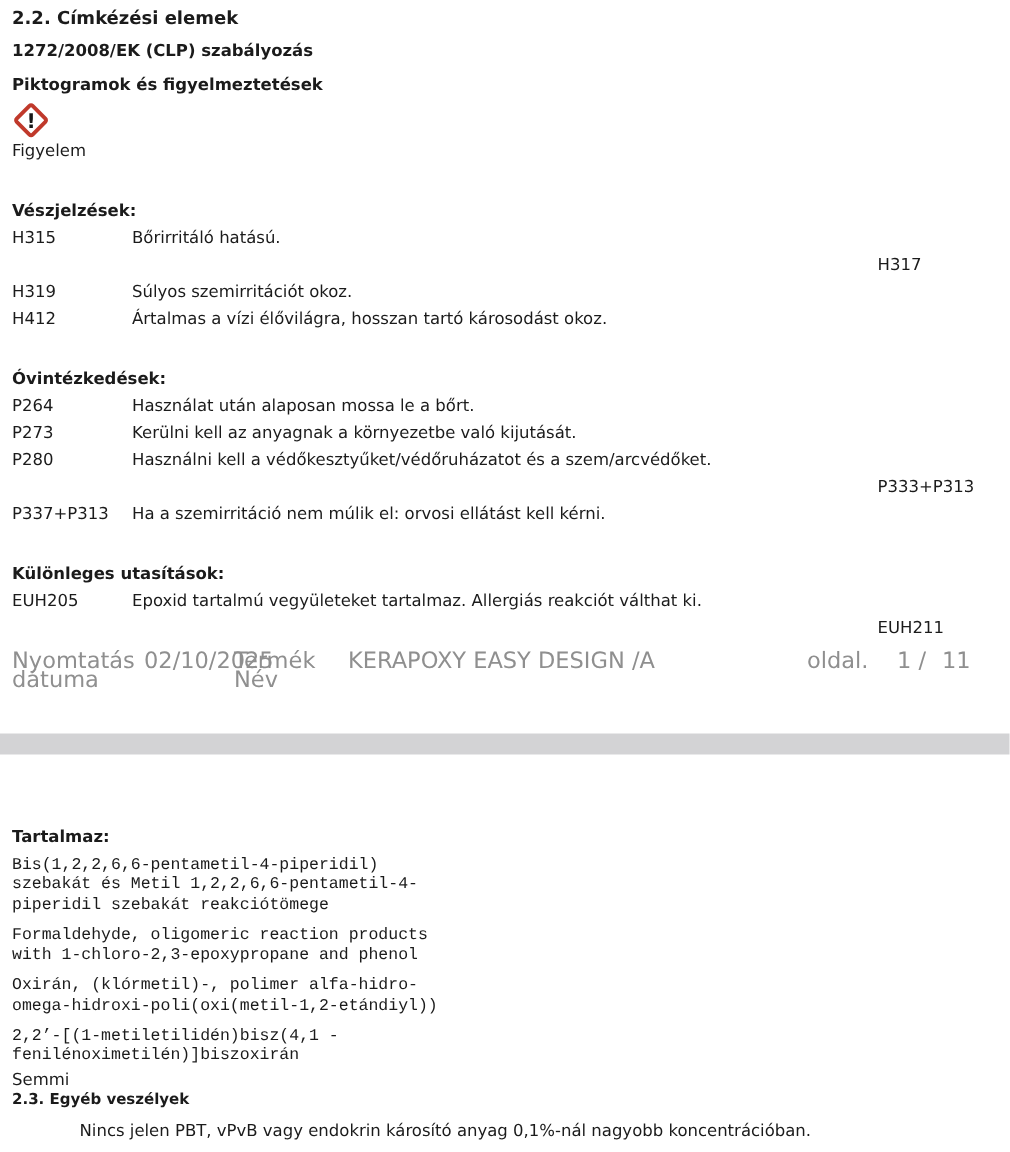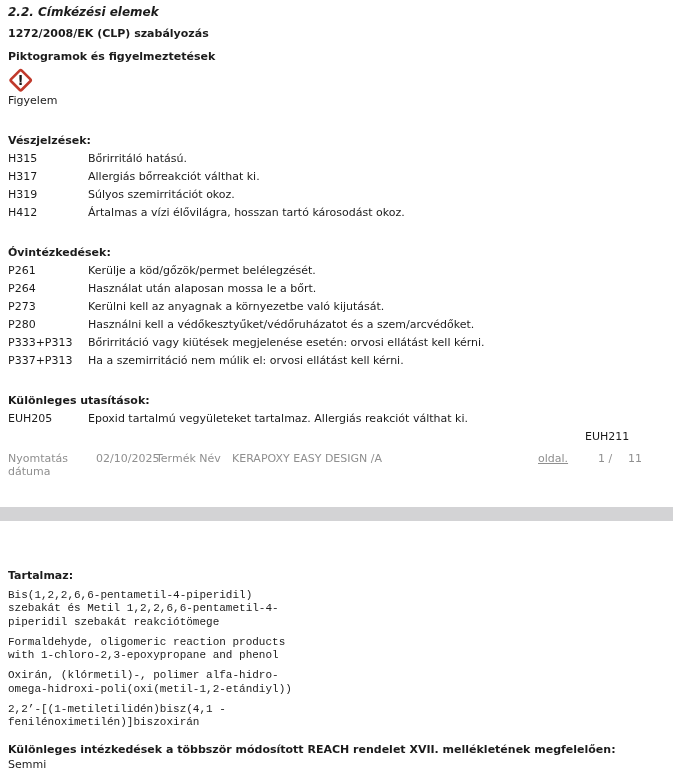--- a/index.html
+++ b/index.html
@@ -9,41 +9,41 @@
     height: 768px;
     overflow: hidden;
     font-family: "DejaVu Sans", "Liberation Sans", sans-serif;
     font-size: 11px;
     color: #1b1b1b;
     position: relative;
   }
   .page { padding: 3px 8px 0 8px; }
   .h-section { font-size: 12px; font-weight: bold; }
   .h-sub { font-size: 11px; font-weight: bold; }
-  .mt2 { margin-top: 2px; font-style: italic; }
+  .mt2 { margin-top: 2px; }
   .regulation { margin-top: 8px; }
   .picto-heading { margin-top: 10px; }
   .picto-block { margin-top: 5px; }
   .signal-word { margin-top: 1px; }
   .list-heading { margin-top: 27px; }
   .code-row { display: flex; margin-top: 5px; line-height: 13px; justify-content: flex-end; }
   .code-col { width: 80px; flex: 0 0 80px; }
   .desc-col { white-space: pre-line; flex: 1; }
   .footer {
     display: flex;
     margin-top: 9px;
     color: #8f8f8f;
-    font-size: 11px;
+    font-size: 15px;
     line-height: 13px;
   }
   .f-print-label { width: 88px; }
   .f-print-date  { width: 60px; }
   .f-prod-label  { width: 76px; }
   .f-prod-name   { width: 306px; }
-  .f-page-label  { width: 60px; text-decoration: underline; }
+  .f-page-label  { width: 60px; }
   .f-page-cur    { width: 30px; }
   .page-separator {
     height: 14px;
     background: #d3d3d5;
     margin: 29px -8px 0 -8px;
   }
   .contains-heading { margin-top: 48px; }
   .substance { margin-top: 7px; line-height: 13.3px; white-space: pre-line; font-family: Liberation Mono, monospace; }
   .substance:first-of-type { margin-top: 6px; }
   .reach-heading { margin-top: 13px; line-height: 14px; }
@@ -74,52 +74,46 @@
   </div>
 
   <div class="h-sub list-heading">Vészjelzések:</div>
 
   <div class="code-row">
     <span class="code-col">H315</span>
     <span class="desc-col">Bőrirritáló hatású.</span>
   </div>
   <div class="code-row">
     <span class="code-col">H317</span>
-    <span class="desc-col">Allergiás bőrreakciót válthat ki.</span>
   </div>
   <div class="code-row">
     <span class="code-col">H319</span>
     <span class="desc-col">Súlyos szemirritációt okoz.</span>
   </div>
   <div class="code-row">
     <span class="code-col">H412</span>
     <span class="desc-col">Ártalmas a vízi élővilágra, hosszan tartó károsodást okoz.</span>
   </div>
 
   <div class="h-sub list-heading">Óvintézkedések:</div>
 
-  <div class="code-row">
-    <span class="code-col">P261</span>
-    <span class="desc-col">Kerülje a köd/gőzök/permet belélegzését.</span>
-  </div>
   <div class="code-row">
     <span class="code-col">P264</span>
     <span class="desc-col">Használat után alaposan mossa le a bőrt.</span>
   </div>
   <div class="code-row">
     <span class="code-col">P273</span>
     <span class="desc-col">Kerülni kell az anyagnak a környezetbe való kijutását.</span>
   </div>
   <div class="code-row">
     <span class="code-col">P280</span>
     <span class="desc-col">Használni kell a védőkesztyűket/védőruházatot és a szem/arcvédőket.</span>
   </div>
   <div class="code-row">
     <span class="code-col">P333+P313</span>
-    <span class="desc-col">Bőrirritáció vagy kiütések megjelenése esetén: orvosi ellátást kell kérni.</span>
   </div>
   <div class="code-row">
     <span class="code-col">P337+P313</span>
     <span class="desc-col">Ha a szemirritáció nem múlik el: orvosi ellátást kell kérni.</span>
   </div>
 
   <div class="h-sub list-heading">Különleges utasítások:</div>
 
   <div class="code-row">
     <span class="code-col">EUH205</span>
@@ -146,20 +140,19 @@
   <div class="substance">Bis(1,2,2,6,6-pentametil-4-piperidil)
 szebakát és Metil 1,2,2,6,6-pentametil-4-
 piperidil szebakát reakciótömege</div>
   <div class="substance">Formaldehyde, oligomeric reaction products
 with 1-chloro-2,3-epoxypropane and phenol</div>
   <div class="substance">Oxirán, (klórmetil)-, polimer alfa-hidro-
 omega-hidroxi-poli(oxi(metil-1,2-etándiyl))</div>
   <div class="substance">2,2’-[(1-metiletilidén)bisz(4,1 -
 fenilénoximetilén)]biszoxirán</div>
 
-  <div class="h-sub reach-heading">Különleges intézkedések a többször módosított REACH rendelet XVII. mellékletének megfelelően:</div>
   <div class="reach-value">Semmi</div>
 
   <div class="other-heading">2.3. Egyéb veszélyek</div>
 
   <div class="pbt-line">Nincs jelen PBT, vPvB vagy endokrin károsító anyag 0,1%-nál nagyobb koncentrációban.</div>
 
 </div>
 
 </body></html>

